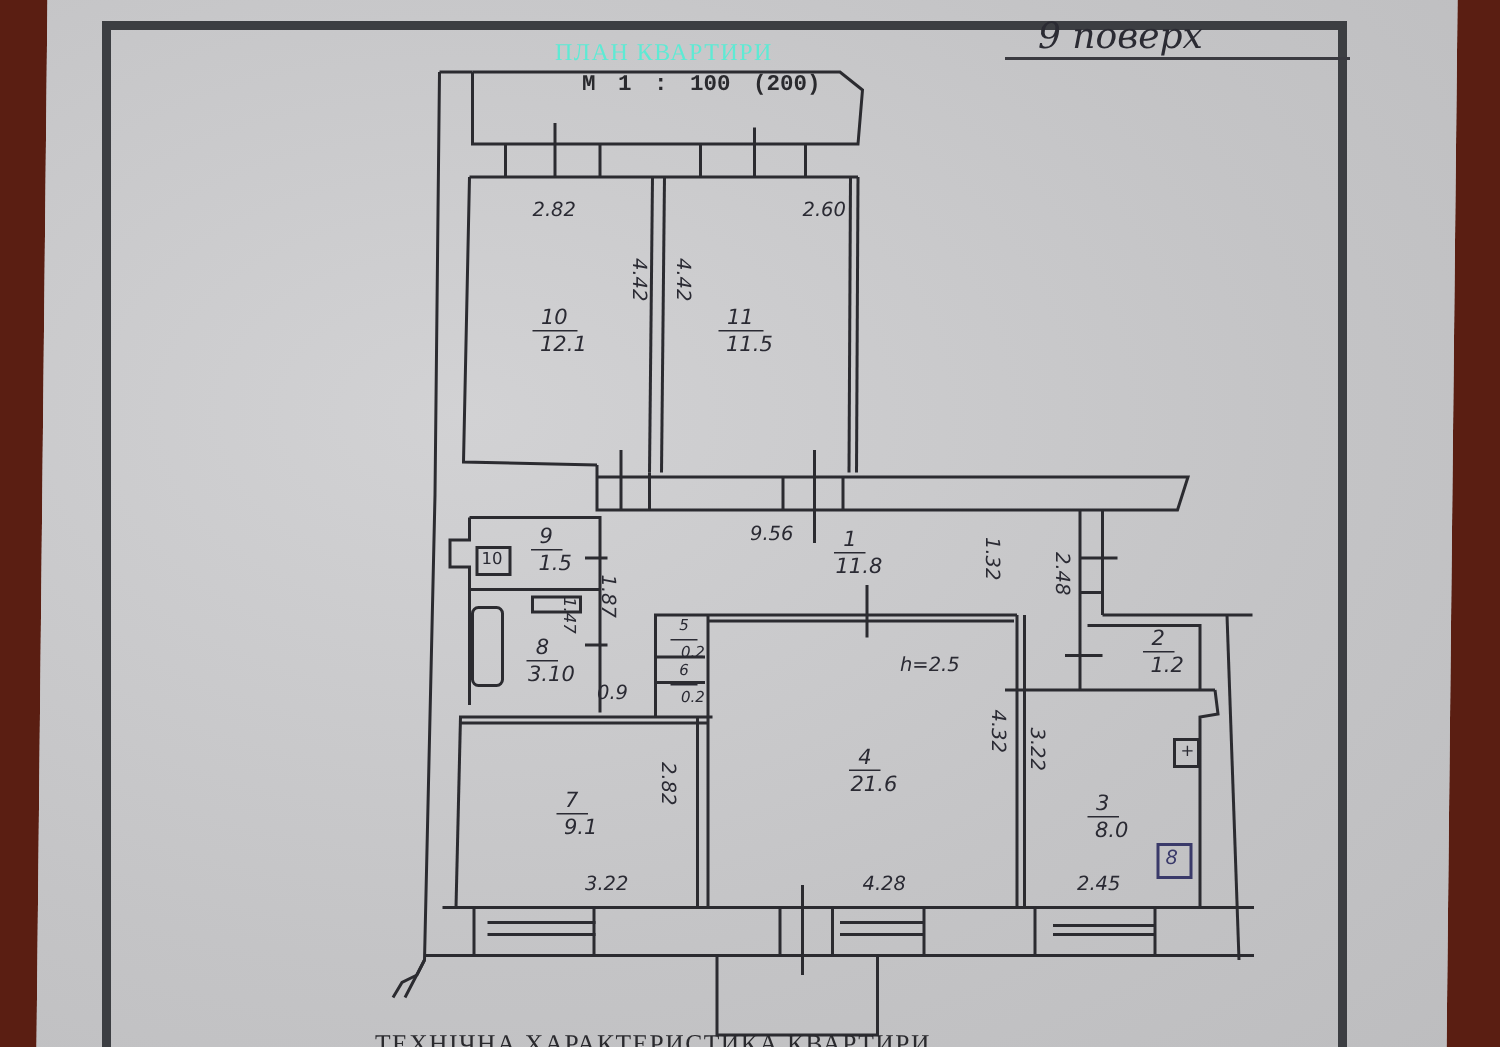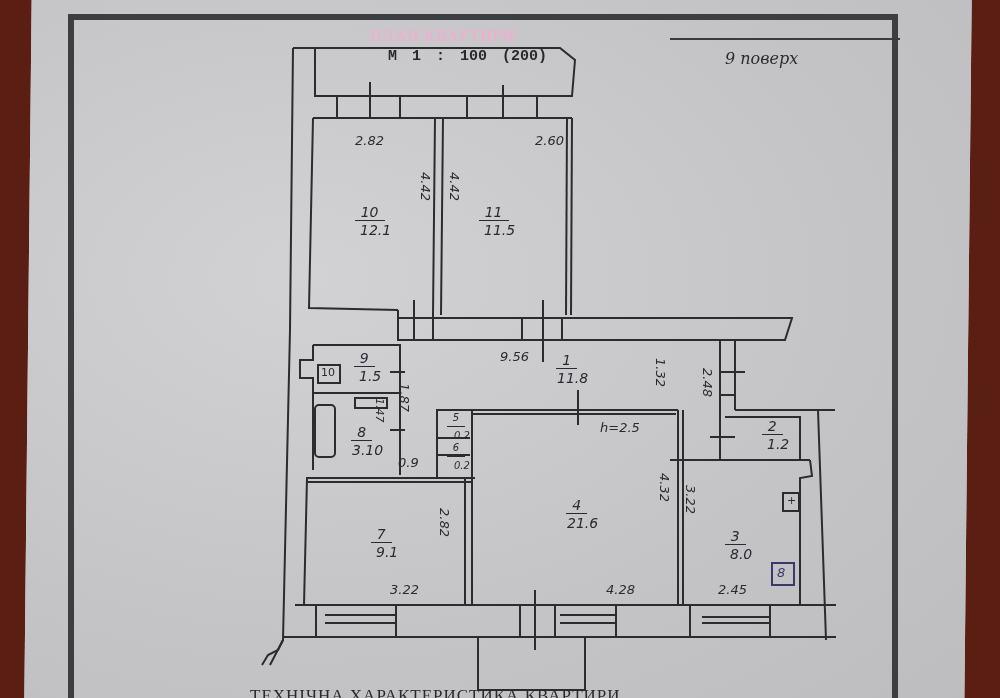--- a/index.html
+++ b/index.html
@@ -2,23 +2,23 @@
 <html><head>
 <meta charset="utf-8">
 <style>
   html, body { margin:0; padding:0; }
   body { width:1000px; height:698px; overflow:hidden; background:#5a1e12; position:relative; font-family:"Liberation Serif", serif; }
   .paper { position:absolute; left:28px; top:-10px; width:940px; height:720px; background:#c9c9cb;
            transform:rotate(0.6deg); transform-origin:50% 50%;
            background-image: radial-gradient(ellipse at 30% 40%, #d2d2d4 0%, #c4c4c6 60%, #bdbdbf 100%); }
   .frame { position:absolute; left:68px; top:14px; width:830px; height:720px; border-left:6px solid #3c3e42; border-top:6px solid #3c3e42; border-right:6px solid #3c3e42; box-sizing:border-box; }
   .plan { position:absolute; left:0; top:0; width:1000px; height:698px; }
-  .title { position:absolute; left:370px; top:27px; font-size:16px; letter-spacing:1px; color:#f9a8d4; font-family:"Liberation Serif", serif; }
+  .title { position:absolute; left:370px; top:27px; font-size:16px; letter-spacing:1px; color:#5eead4; font-family:"Liberation Serif", serif; }
   .scale { position:absolute; left:388px; top:48px; font-size:15px; font-weight:bold; color:#2a2a2e; font-family:Liberation Mono, monospace; word-spacing:6px; }
-  .floor-note { position:absolute; left:725px; top:10px; font-size:16px; font-style:italic; color:#2b2b33; font-family:"DejaVu Serif", serif;margin-top:39px; }
+  .floor-note { position:absolute; left:692px; top:10px; font-size:24px; font-style:italic; color:#2b2b33; font-family:"DejaVu Serif", serif; }
   .floor-line { position:absolute; left:670px; top:38px; width:230px; height:2px; background:#3a3a40; }
   .hand { position:absolute; font-style:italic; color:#2a2a33; font-family:"DejaVu Sans", sans-serif; font-size:13px; }
   .rnum { position:absolute; font-style:italic; color:#2a2a33; font-family:"DejaVu Sans", sans-serif; font-size:14px; text-align:center; }
   .frac { display:inline-flex; flex-direction:column; align-items:center; }
   .frac .top { padding:0 6px; border-bottom:1.5px solid #2a2a33; line-height:16px; }
   .frac .bot { line-height:18px;margin-left:12px; }
   .vert { transform:rotate(90deg); transform-origin:left top; }
   .bottom-heading { position:absolute; left:250px; top:686px; font-size:17px; color:#2a2a2e; letter-spacing:1px; font-family:"Liberation Serif", serif; }
 </style>
 </head>
@@ -127,25 +127,25 @@
 <div class="hand vert" style="left:433px;top:172px;">4.42</div>
 <div class="hand vert" style="left:462px;top:172px;">4.42</div>
 <div class="hand" style="left:500px;top:349px;">9.56</div>
 <div class="hand vert" style="left:668px;top:358px;">1.32</div>
 <div class="hand vert" style="left:715px;top:368px;">2.48</div>
 <div class="hand vert" style="left:412px;top:383px;">1.87</div>
 <div class="hand vert" style="left:386px;top:398px;font-size:11px;">1.47</div>
 <div class="hand" style="left:398px;top:455px;">0.9</div>
 <div class="hand vert" style="left:452px;top:508px;">2.82</div>
 <div class="hand" style="left:390px;top:582px;">3.22</div>
-<div class="hand" style="left:606px;top:582px;">4.28</div>
+<div class="hand" style="left:575px;top:582px;">4.28</div>
 <div class="hand vert" style="left:672px;top:473px;">4.32</div>
 <div class="hand vert" style="left:698px;top:485px;">3.22</div>
 <div class="hand" style="left:718px;top:582px;">2.45</div>
-<div class="hand" style="left:600px;top:420px;">h=2.5</div>
+<div class="hand" style="left:600px;top:436px;">h=2.5</div>
 
 <div class="rnum" style="left:545px;top:352px;"><span class="frac">
       <span class="top">1</span>
       <span class="bot">11.8</span>
     </span></div>
 <div class="rnum" style="left:755px;top:418px;"><span class="frac">
       <span class="top">2</span>
       <span class="bot">1.2</span>
     </span></div>
 <div class="rnum" style="left:718px;top:528px;"><span class="frac">

